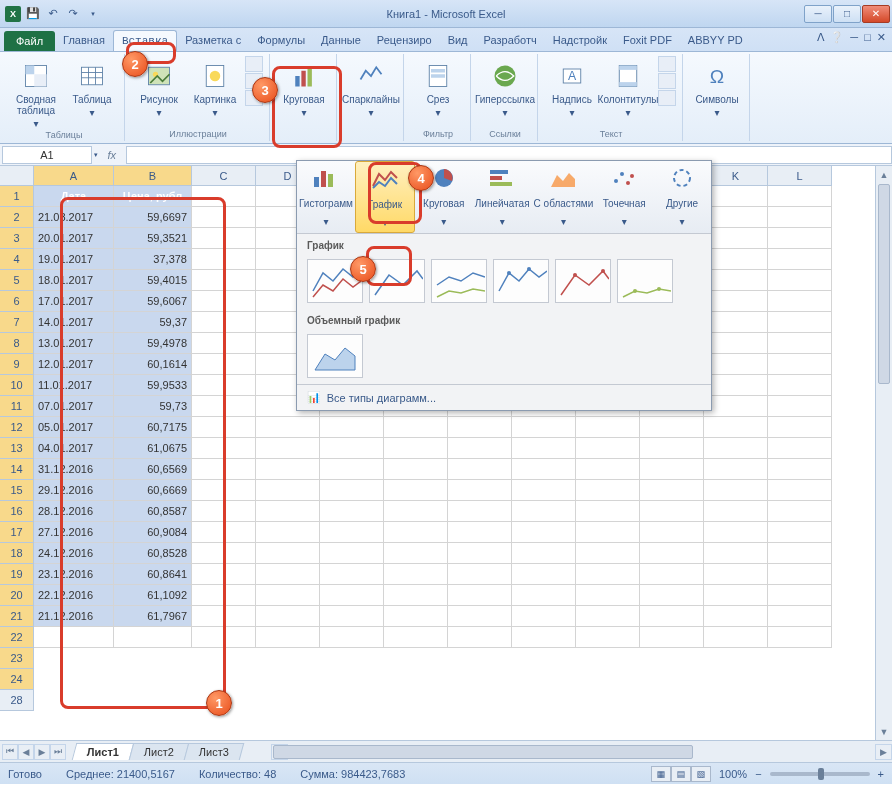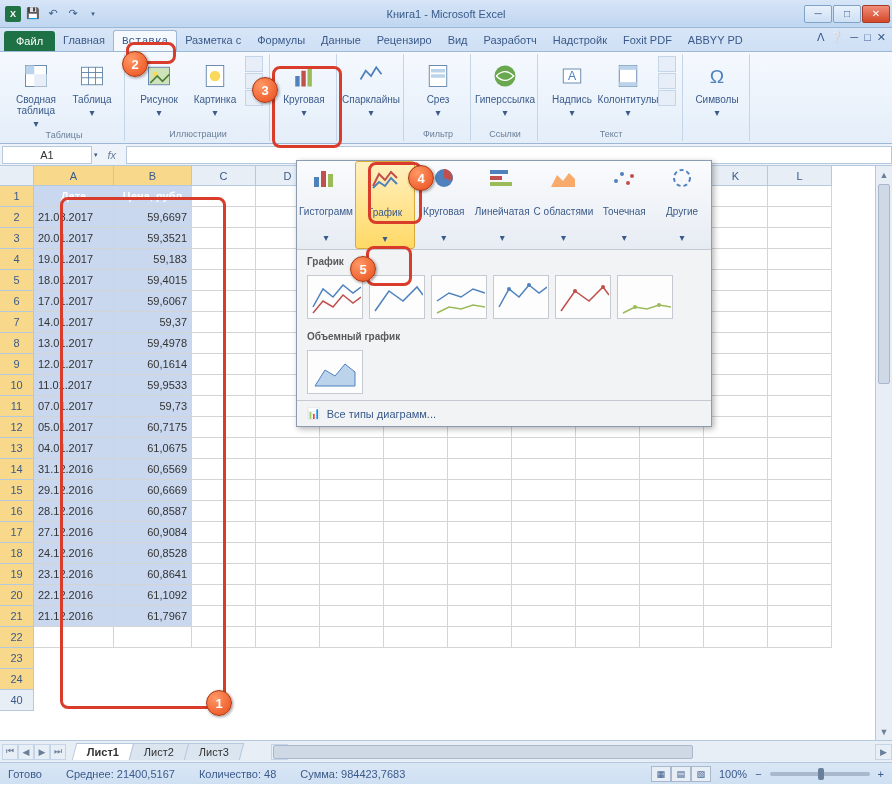--- a/index.html
+++ b/index.html
@@ -76,21 +76,21 @@
 .status { height:22px; background:linear-gradient(#d9e6f5,#cfe0f3); border-top:1px solid #b6c8dd; display:flex; align-items:center; font-size:11px; color:#3a5a8a; padding:0 8px; gap:24px; }
 .status .right { margin-left:auto; display:flex; align-items:center; gap:8px; }
 .view-btns { display:flex; }
 .view-btns div { width:20px; height:16px; border:1px solid #a9b8cc; background:#e8eef5; display:flex; align-items:center; justify-content:center; font-size:9px; }
 .zoom-slider { width:100px; height:4px; background:#a9b8cc; position:relative; border-radius:2px; }
 .zoom-slider .zthumb { position:absolute; left:48px; top:-4px; width:6px; height:12px; background:#6a7f99; border-radius:2px; }
 
 
 .chart-panel { position:absolute; left:296px; top:160px; width:416px; background:#f2f3f5; border:1px solid #8b9bb0; box-shadow:2px 2px 6px rgba(0,0,0,0.3); z-index:50; }
 .chart-cats { display:flex; background:linear-gradient(#fafbfd,#e7ecf3); border-bottom:1px solid #c4c9d2; }
-.chart-cat { flex:1; display:flex; flex-direction:column; align-items:center; padding:4px 2px; gap:15px; }
+.chart-cat { flex:1; display:flex; flex-direction:column; align-items:center; padding:4px 2px; gap:7px; }
 .chart-cat.active { background:linear-gradient(#fff0c0,#ffd966); border:1px solid #d9a93a; border-radius:3px; }
 .chart-cat .cic { width:32px; height:26px; display:flex; align-items:center; justify-content:center; }
 .chart-cat span { font-size:10px; color:#3a5a8a; white-space:nowrap; }
 .chart-sub { padding:6px 10px 2px; font-size:10px; font-weight:bold; color:#5a5a5a; }
 .chart-grid { display:flex; flex-wrap:wrap; gap:6px; padding:6px 10px; }
 .chart-opt { width:56px; height:44px; border:1px solid #c4c9d2; background:#fdfdfd; display:flex; align-items:center; justify-content:center; }
 .chart-all { padding:6px 10px; border-top:1px solid #c4c9d2; display:flex; align-items:center; gap:6px; font-size:11px; color:#3a5a8a; }
 
 
 .marker { position:absolute; width:26px; height:26px; border-radius:50%; background:radial-gradient(circle at 35% 30%, #ff9966, #e84c1a); border:1px solid #a83410; color:#fff; font-weight:bold; display:flex; align-items:center; justify-content:center; font-size:13px; z-index:100; box-shadow:1px 1px 3px rgba(0,0,0,0.4); }
@@ -352,21 +352,21 @@
       <div class="row-head sel">15</div>
       <div class="row-head sel">16</div>
       <div class="row-head sel">17</div>
       <div class="row-head sel">18</div>
       <div class="row-head sel">19</div>
       <div class="row-head sel">20</div>
       <div class="row-head sel">21</div>
       <div class="row-head sel">22</div>
       <div class="row-head sel">23</div>
       <div class="row-head sel">24</div>
-      <div class="row-head">40</div>
+      <div class="row-head">28</div>
     </div>
   <div class="cells" id="cells">
       <div class="row">
         <div class="cell head sel" style="width: 80px;">Дата</div>
         <div class="cell head sel" style="width: 78px;">Цена, рубл</div>
         <div class="cell" style="width: 64px;"></div>
         <div class="cell" style="width: 64px;"></div>
         <div class="cell" style="width: 64px;"></div>
         <div class="cell" style="width: 64px;"></div>
         <div class="cell" style="width: 64px;"></div>
@@ -399,21 +399,21 @@
         <div class="cell" style="width: 64px;"></div>
         <div class="cell" style="width: 64px;"></div>
         <div class="cell" style="width: 64px;"></div>
         <div class="cell" style="width: 64px;"></div>
         <div class="cell" style="width: 64px;"></div>
         <div class="cell" style="width: 64px;"></div>
         <div class="cell" style="width: 64px;"></div>
       </div>
       <div class="row">
         <div class="cell sel" style="width: 80px;">19.01.2017</div>
-        <div class="cell sel ra" style="width: 78px;">59,183</div>
+        <div class="cell sel ra" style="width: 78px;">37,378</div>
         <div class="cell" style="width: 64px;"></div>
         <div class="cell" style="width: 64px;"></div>
         <div class="cell" style="width: 64px;"></div>
         <div class="cell" style="width: 64px;"></div>
         <div class="cell" style="width: 64px;"></div>
         <div class="cell" style="width: 64px;"></div>
         <div class="cell" style="width: 64px;"></div>
         <div class="cell" style="width: 64px;"></div>
         <div class="cell" style="width: 64px;"></div>
         <div class="cell" style="width: 64px;"></div>

